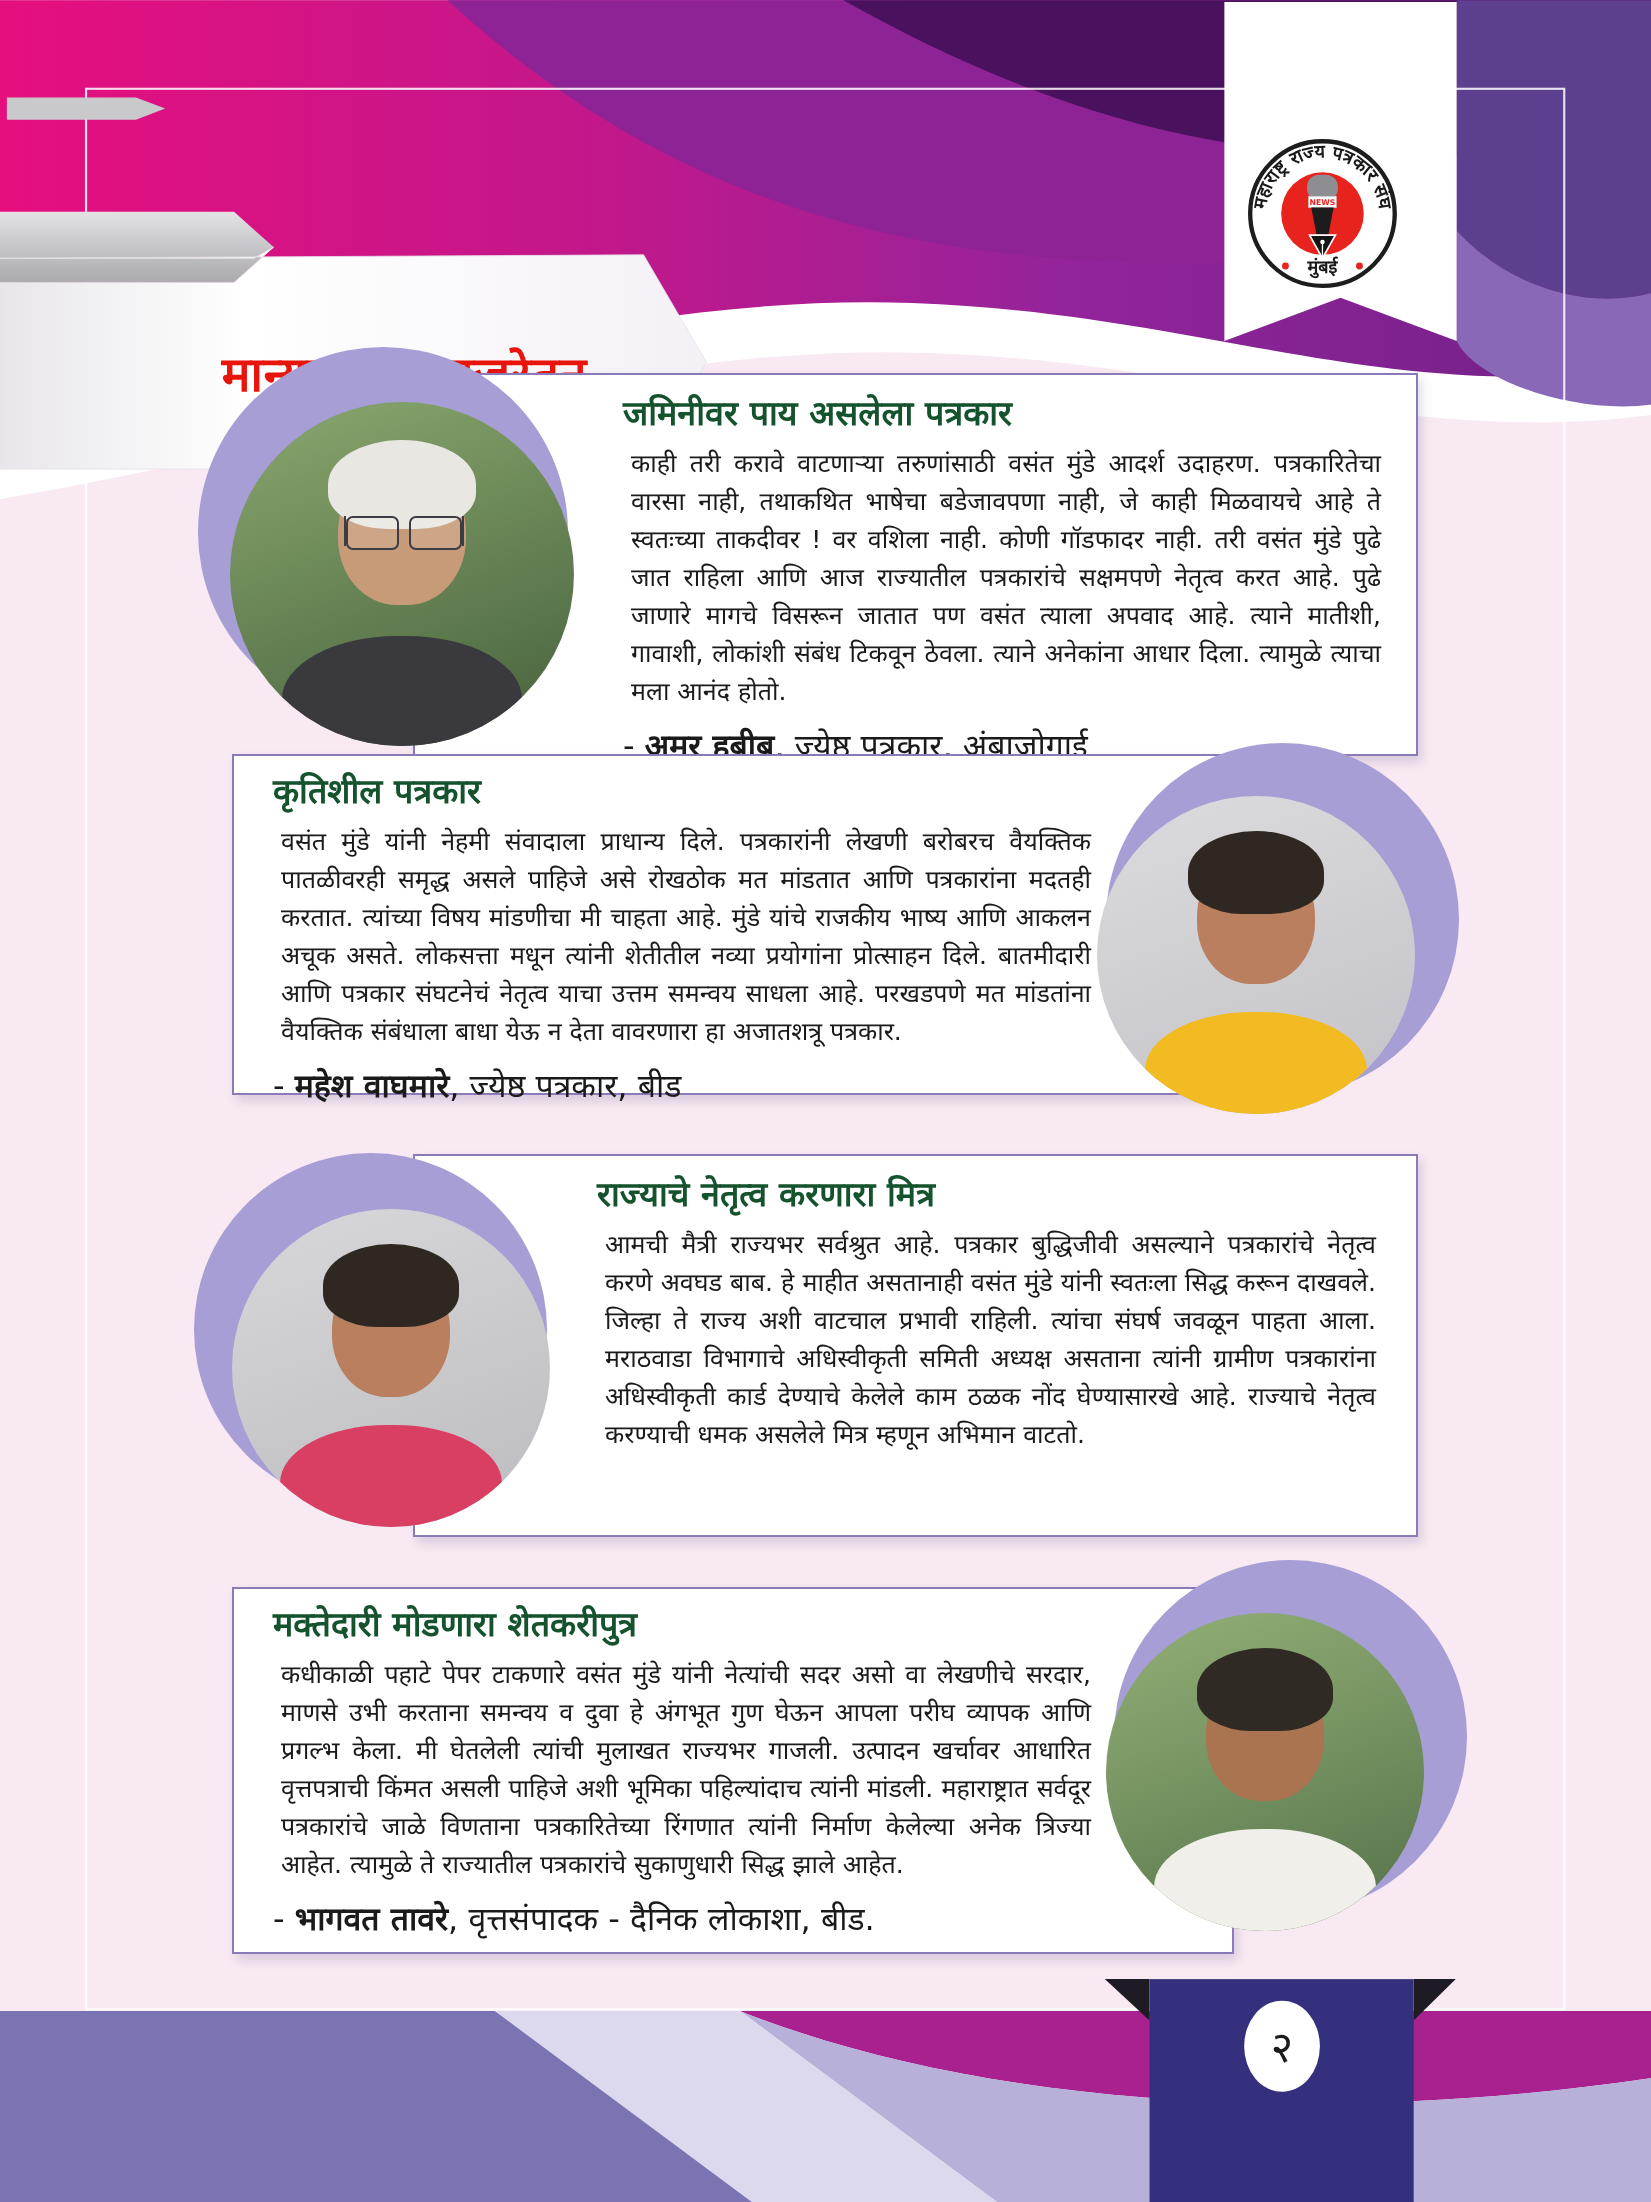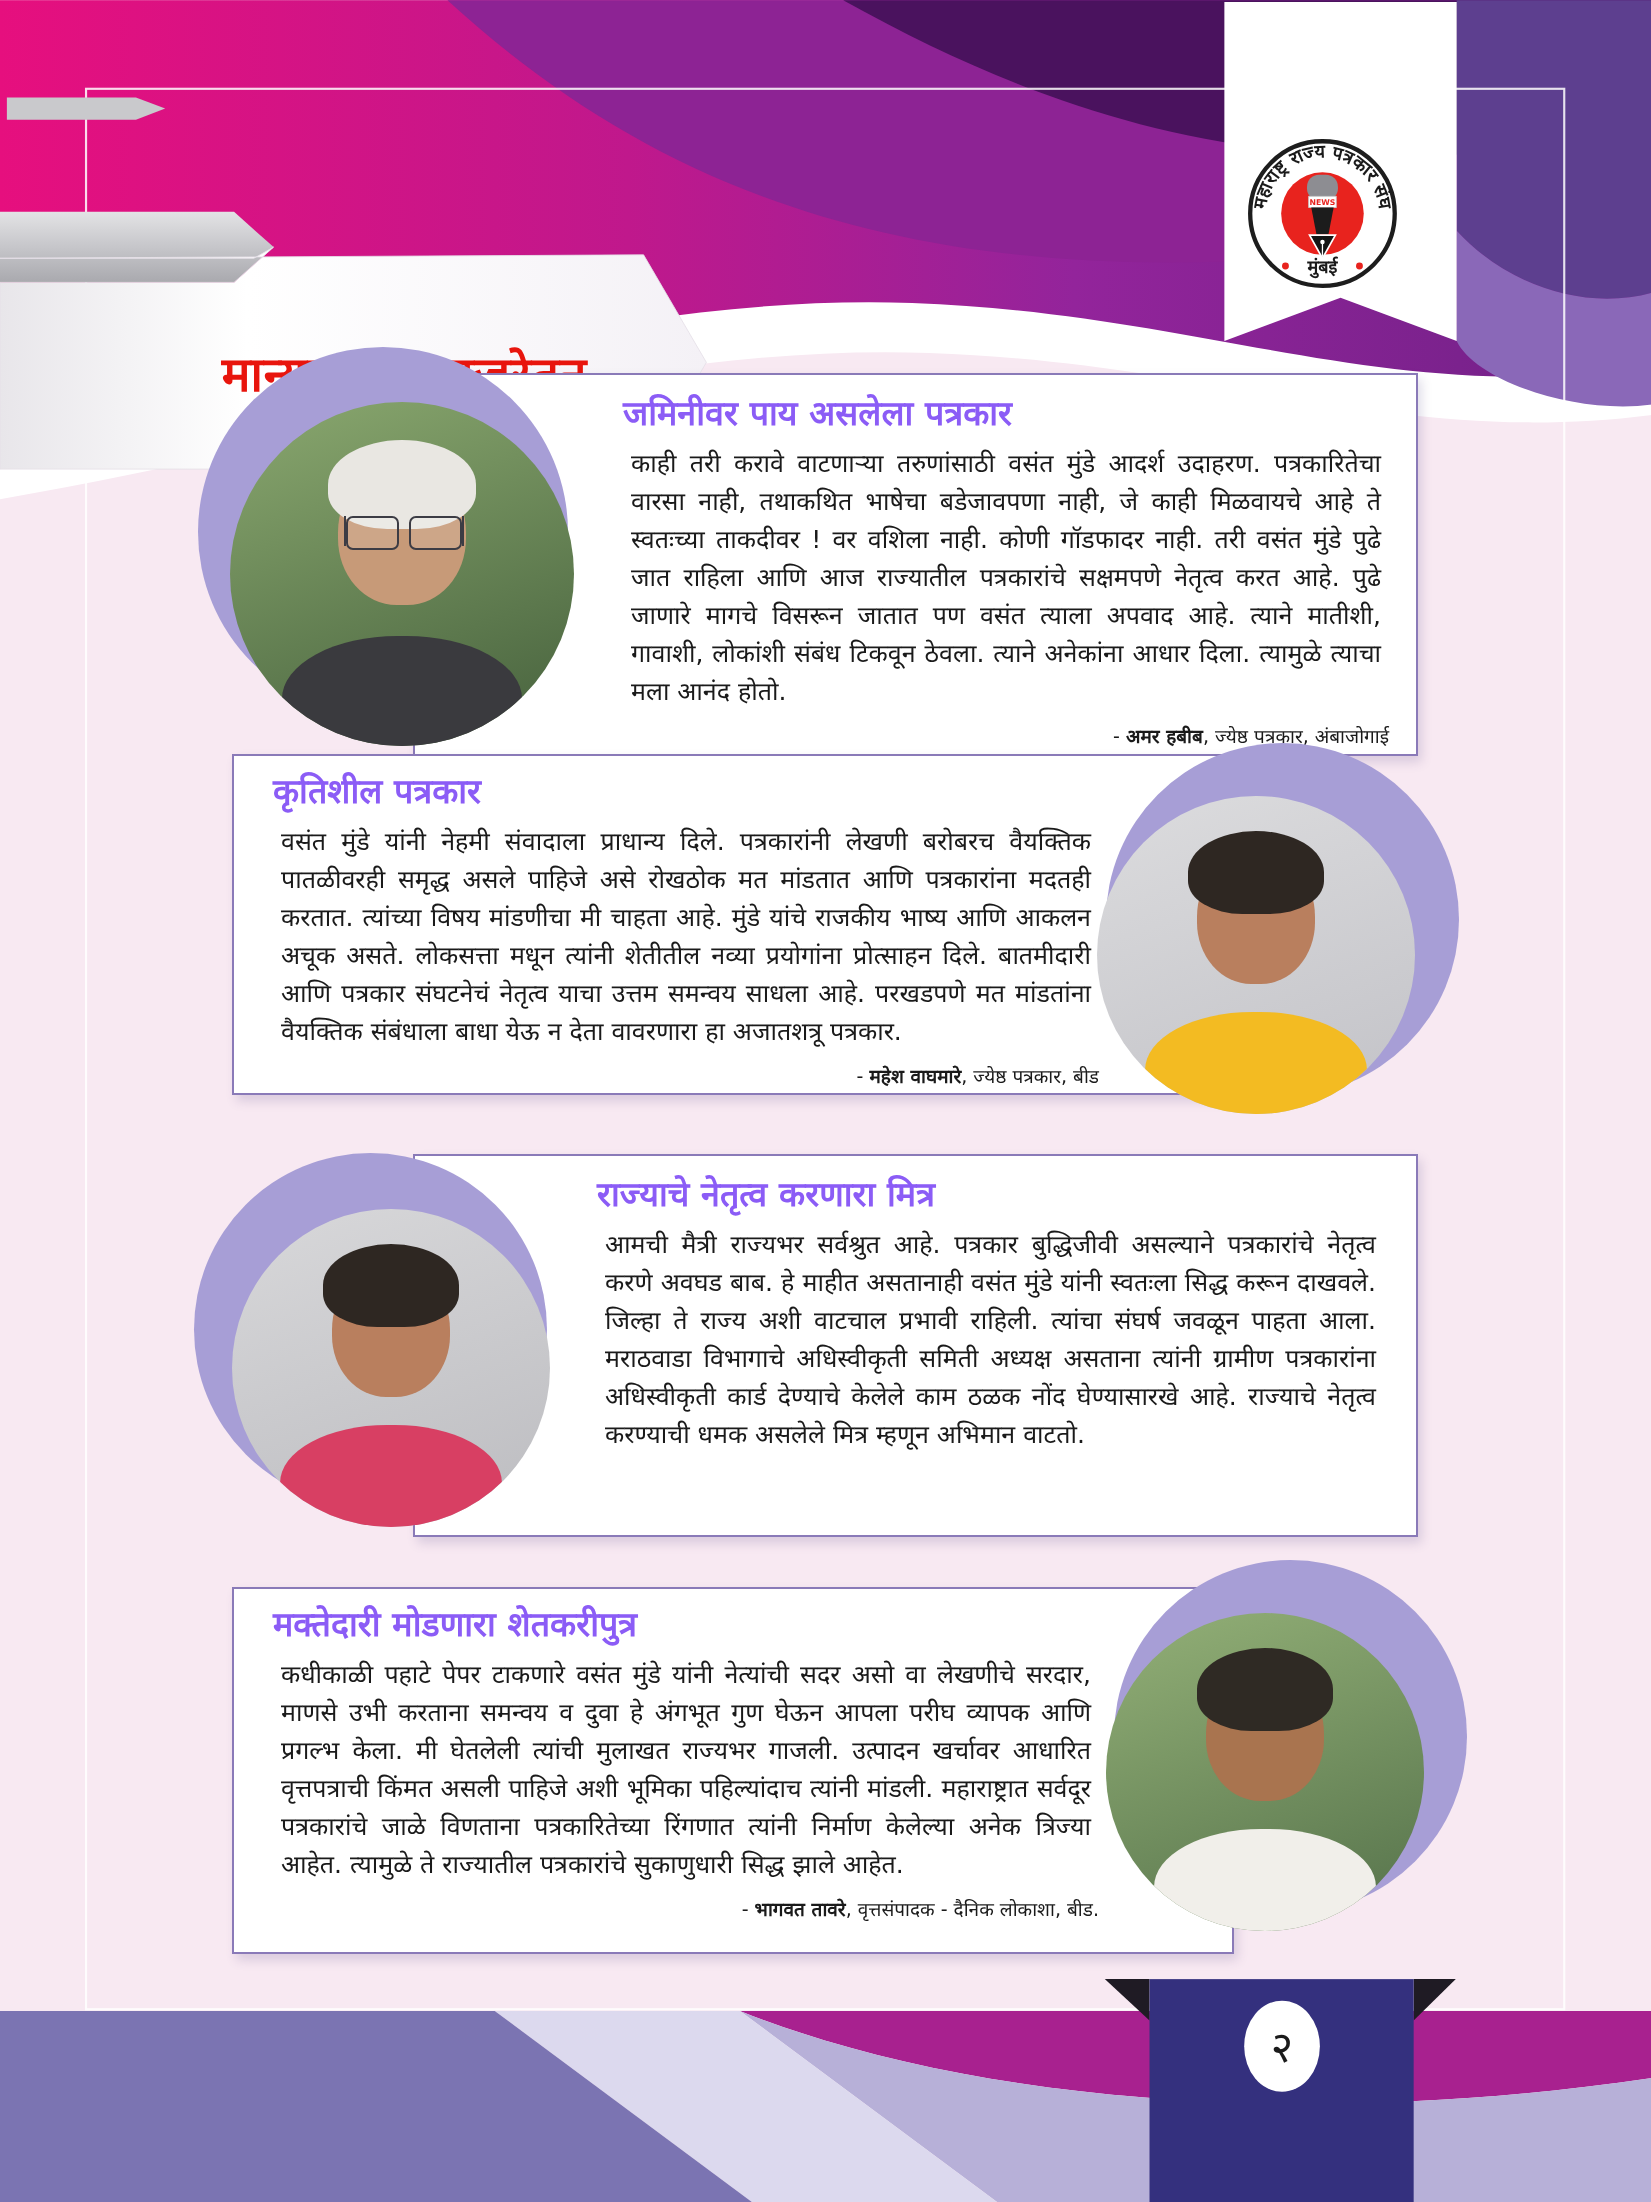--- a/index.html
+++ b/index.html
@@ -19,23 +19,23 @@
     text-shadow:0 0.9px 0 #fff;
     letter-spacing:0.9px;
   }
 
   
   .card{
     position:absolute;background:#ffffff;border:2.6px solid #8a7ab8;
     box-shadow:4.3px 6px 10.3px rgba(80,60,130,.18);
   }
   .card-text{position:absolute;color:#1a1a1a;}
-  .card-title{font-size:34px;font-weight:bold;color:#8b5cf6;margin:0 0 12px 0;line-height:1.15;}
+  .card-title{font-size:34px;font-weight:bold;color:#14532d;margin:0 0 12px 0;line-height:1.15;}
   .card-body{font-size:25px;line-height:1.52;text-align:justify;margin:8px;}
-  .card-attr{font-size:19px;text-align:right;margin-top:12px;}
+  .card-attr{font-size:32px;text-align:left;margin-top:12px;}
   .card-attr b{font-weight:bold;}
 
   
   .crescent{position:absolute;border-radius:50%;background:#a79ed6;}
   .avatar{position:absolute;border-radius:50%;overflow:hidden;}
   .avatar .bg{position:absolute;inset:0;}
   .avatar .body{position:absolute;left:15%;width:70%;height:38%;bottom:-6%;border-radius:48% 48% 0 0;}
   .avatar .face{position:absolute;left:31.5%;top:17%;width:37%;height:42%;border-radius:50% 50% 46% 46%;}
   .avatar .hair{position:absolute;left:28.5%;top:11%;width:43%;height:26%;border-radius:50% 50% 40% 40%;}
   .avatar .glasses{position:absolute;left:33%;top:33%;width:34%;height:9%;

